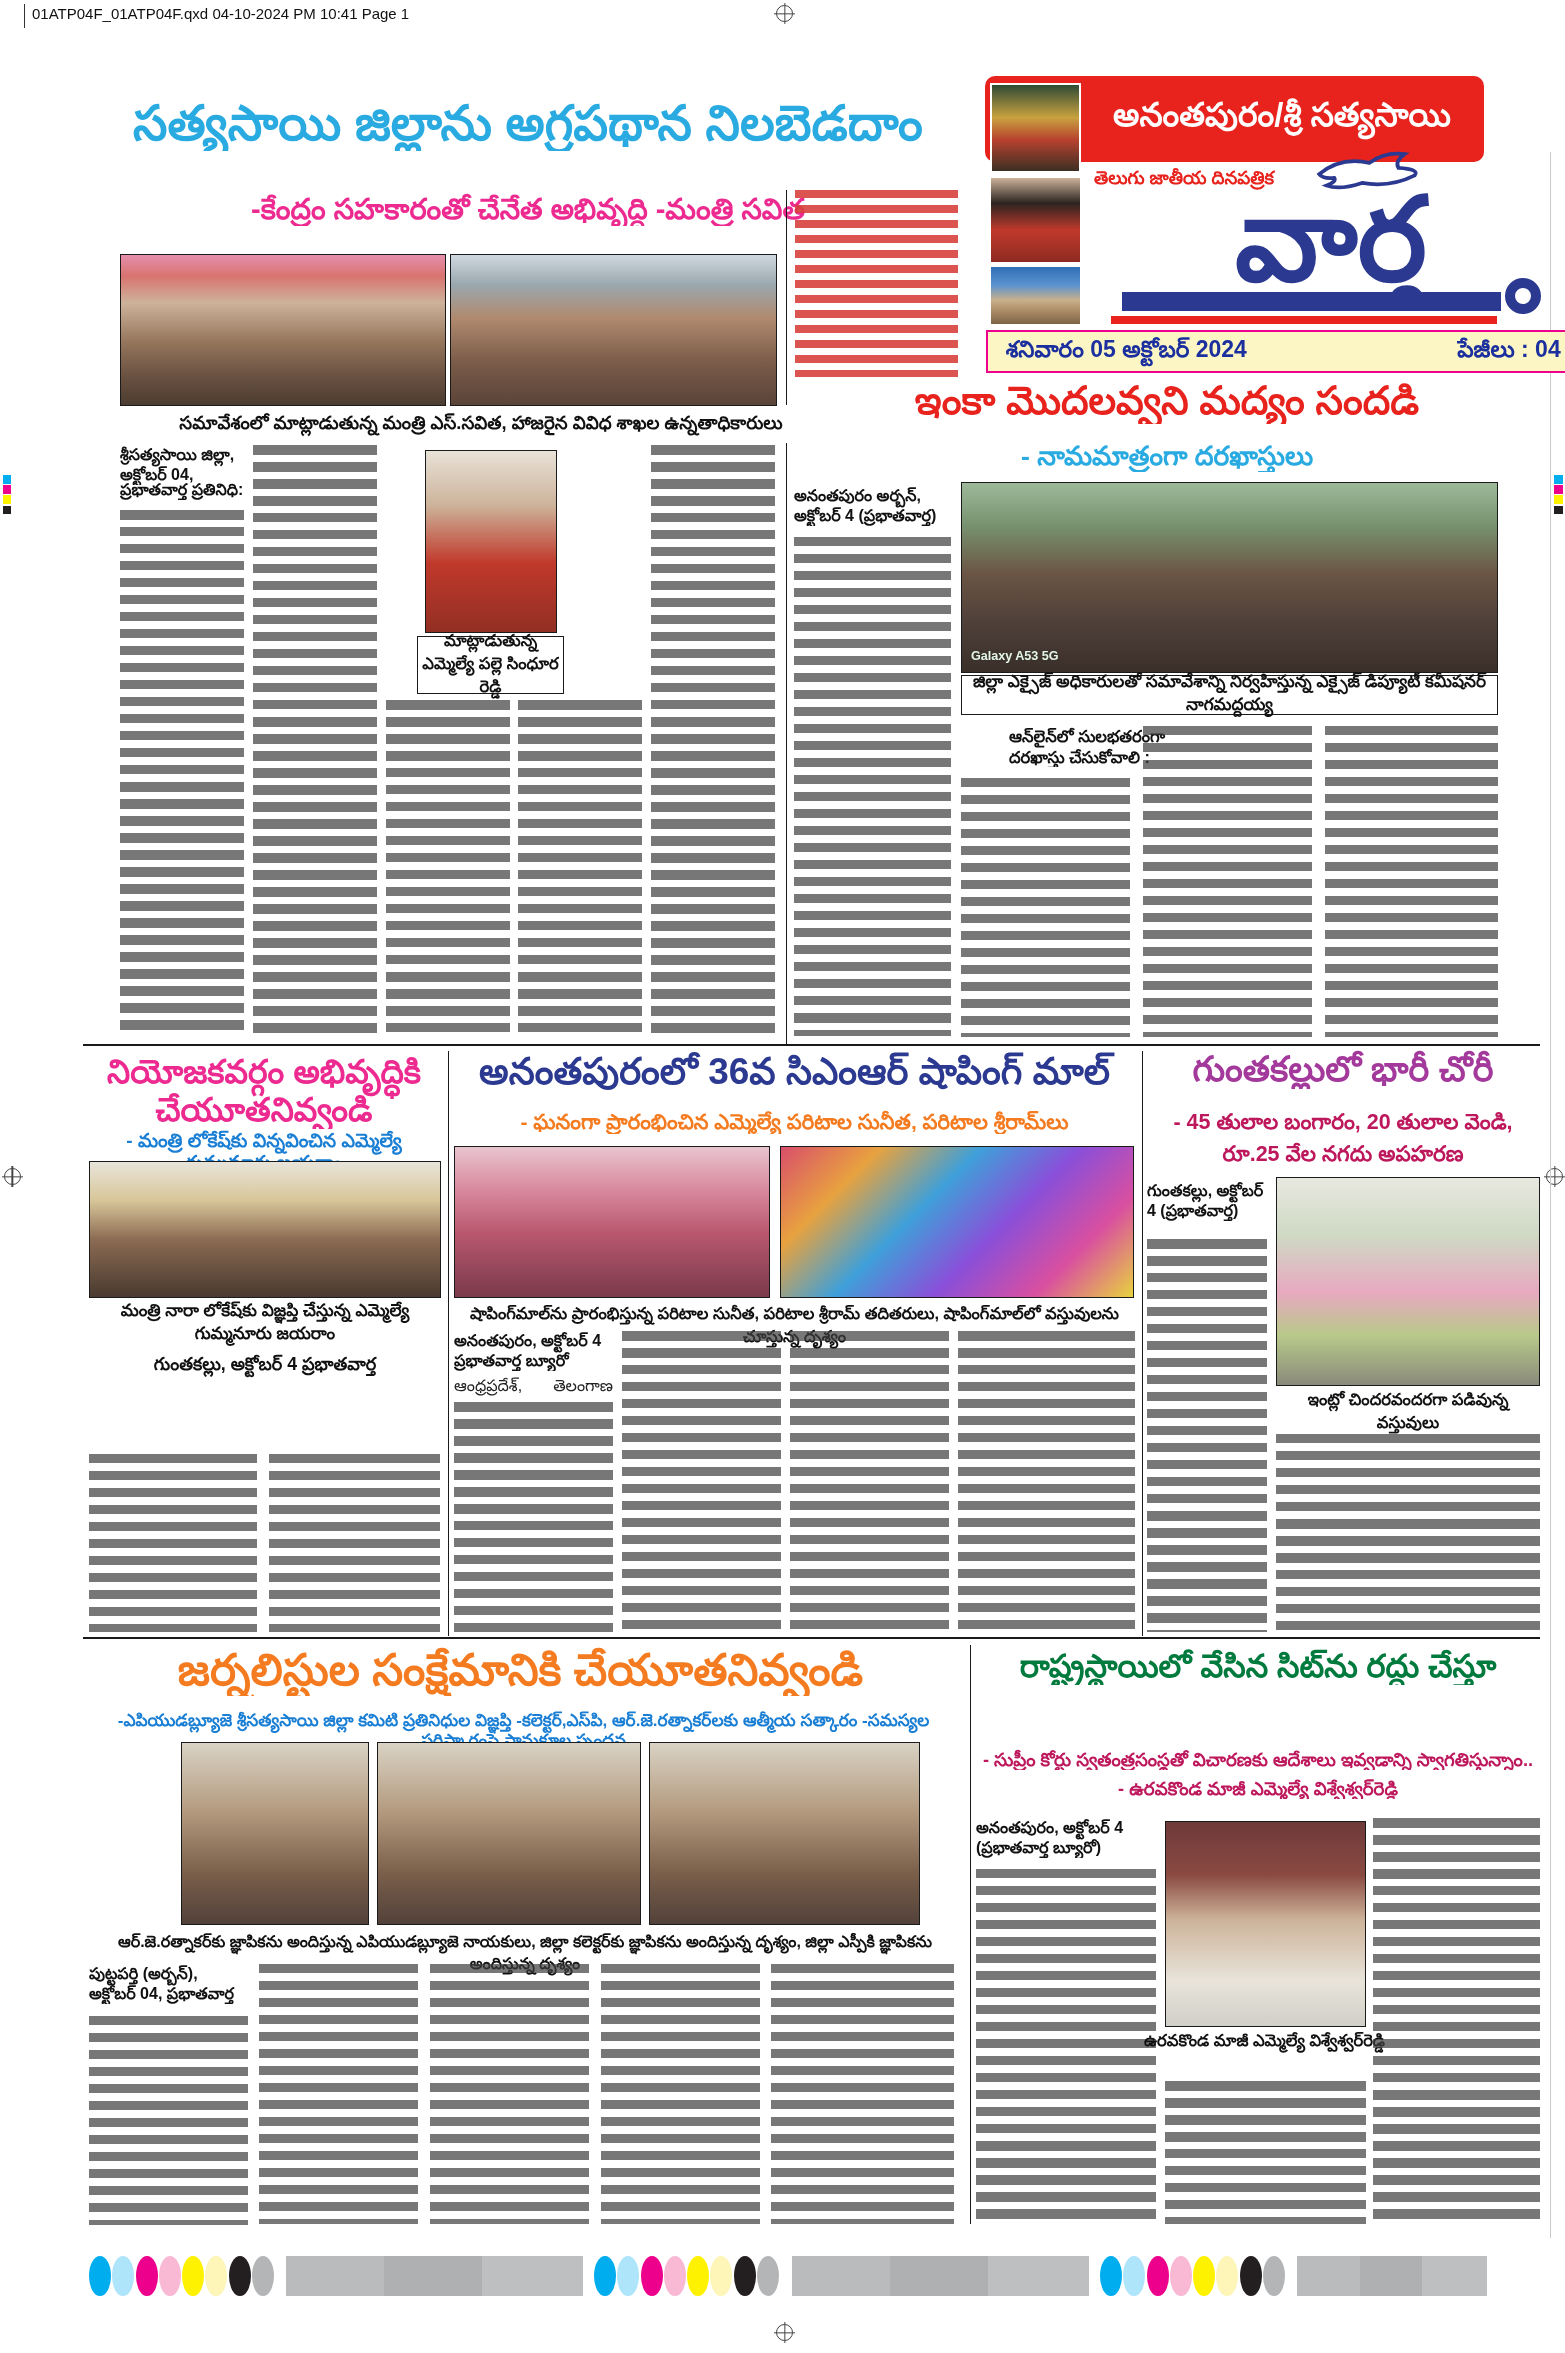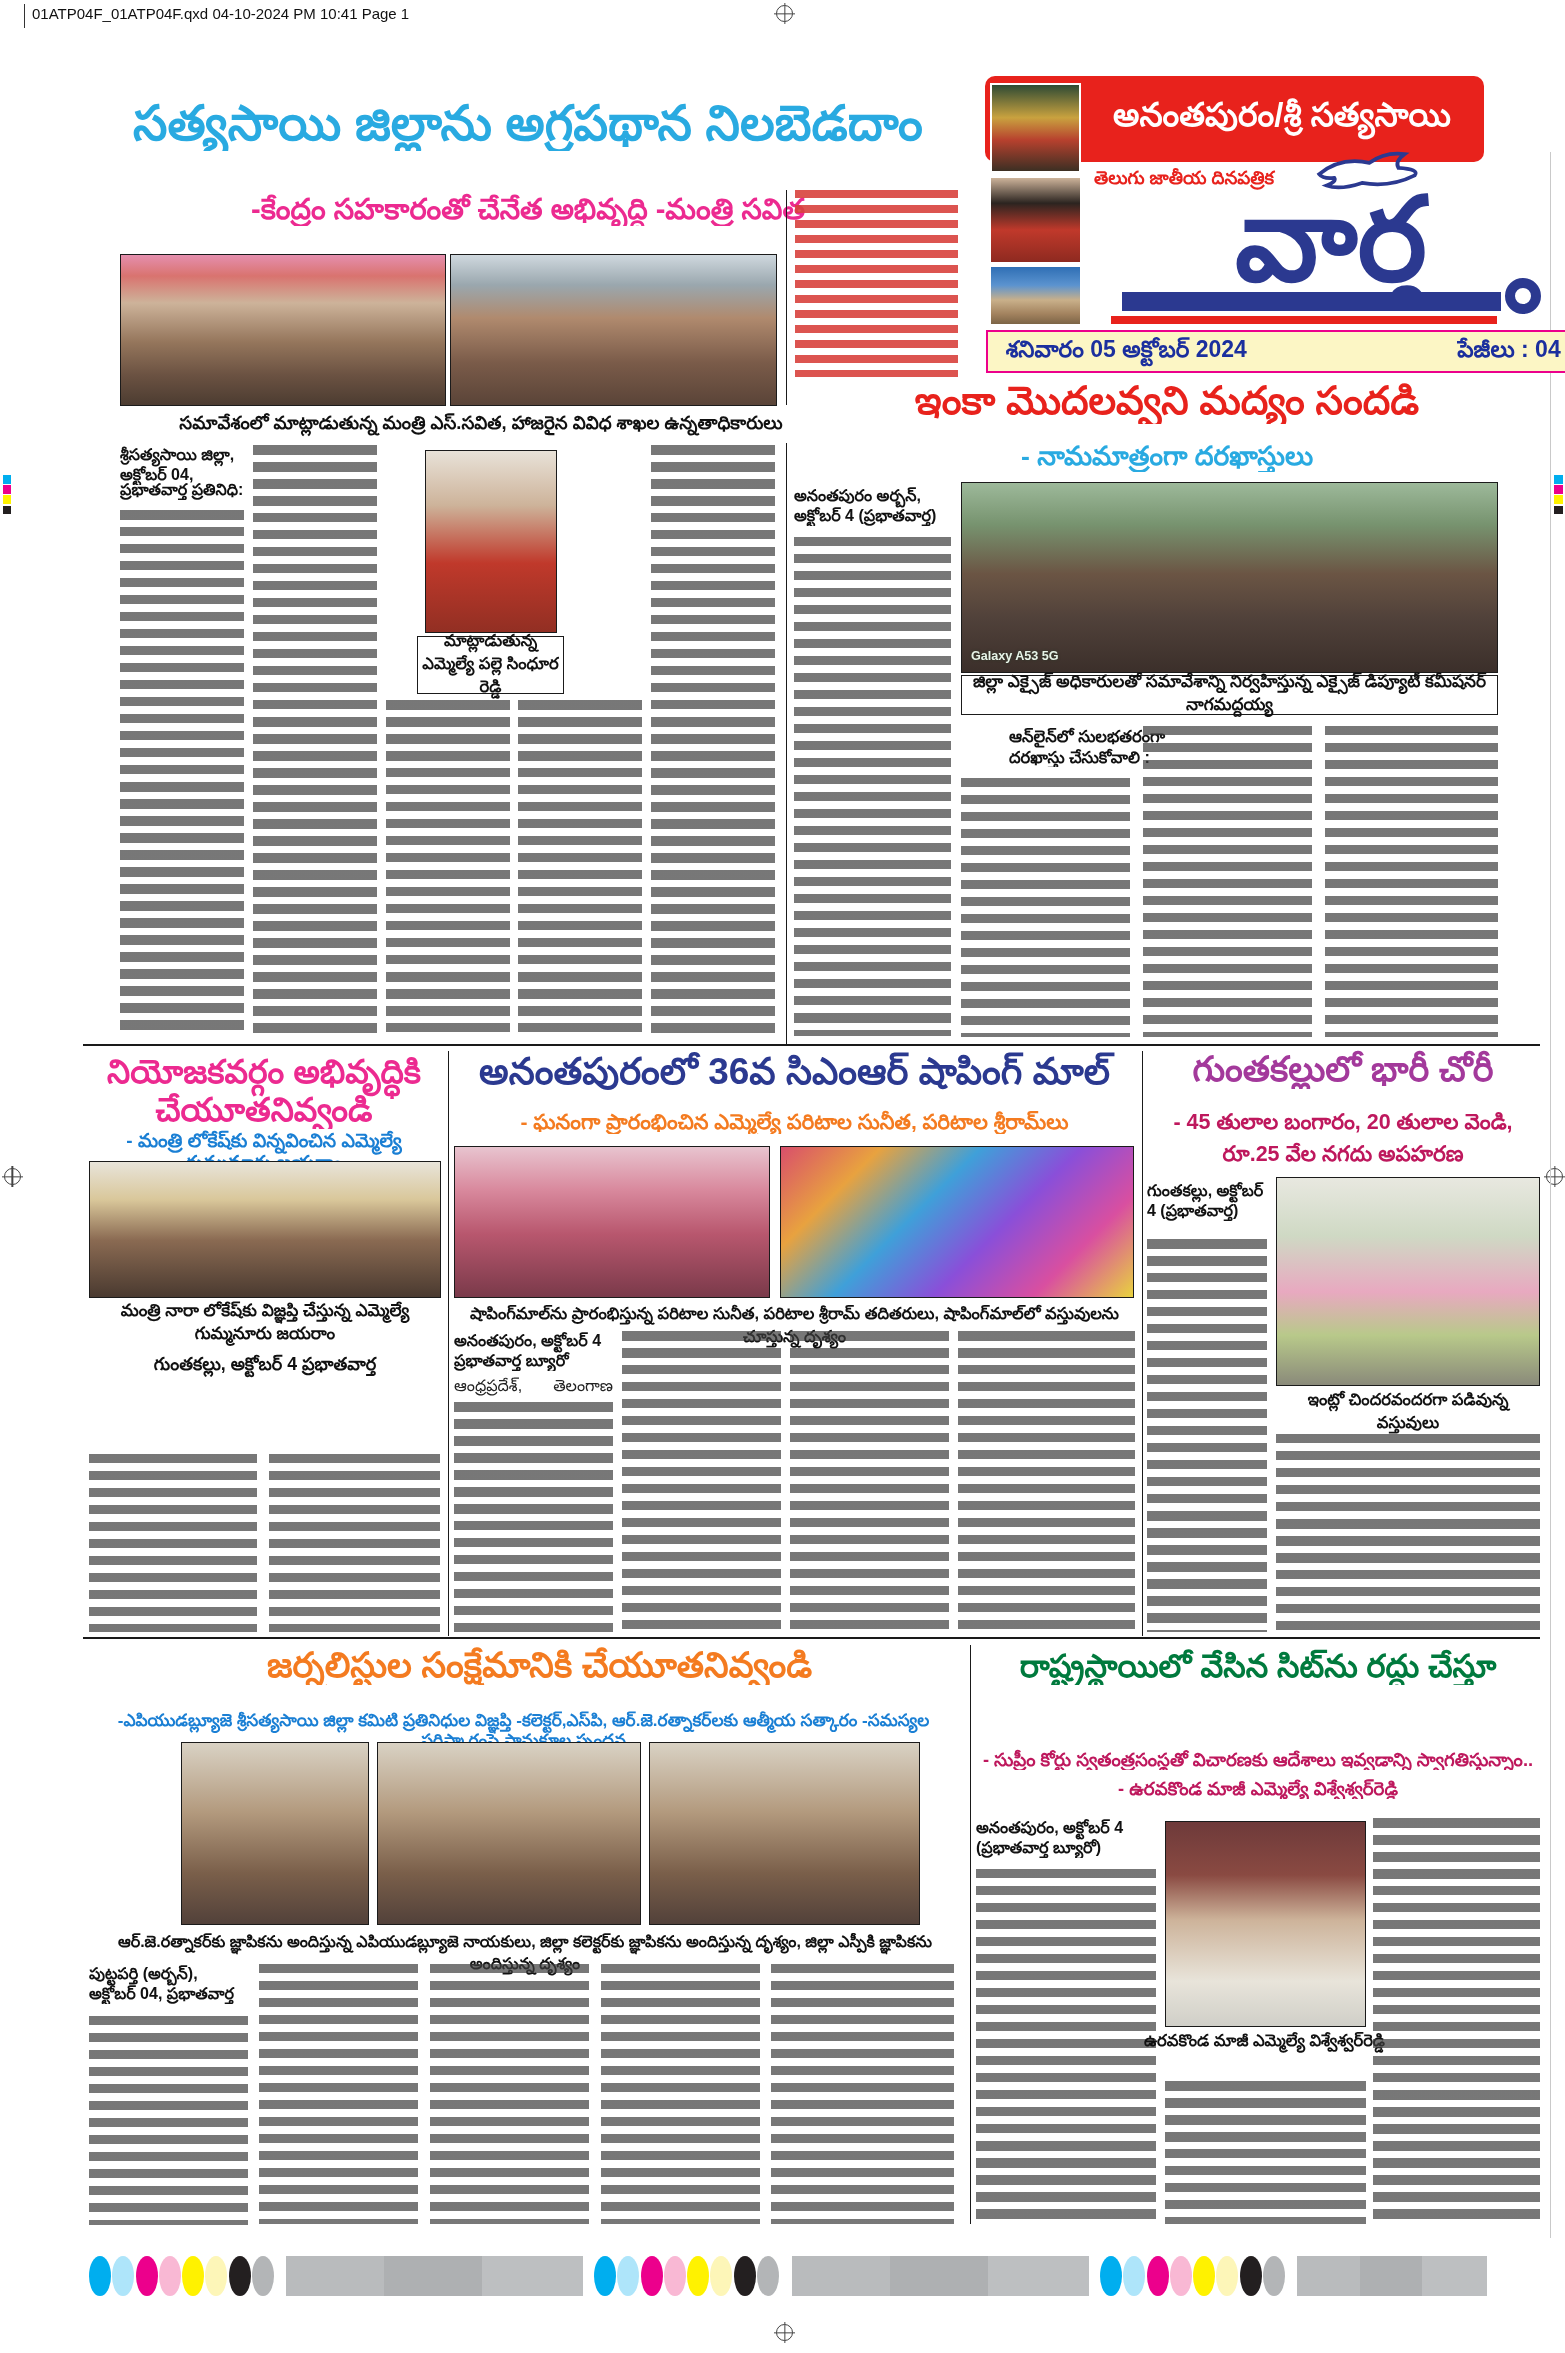--- a/index.html
+++ b/index.html
@@ -170,21 +170,21 @@
   <div class="hl h-black" style="left:1147px;top:1110px;width:392px;font-size:21.5px;">- 45 తులాల బంగారం, 20 తులాల వెండి,</div>
   <div class="hl h-black" style="left:1147px;top:1142px;width:392px;font-size:21.5px;">రూ.25 వేల నగదు అపహరణ</div>
   <div class="dl" style="left:1147px;top:1181px;width:120px;font-size:16px;">గుంతకల్లు, అక్టోబర్ 4 (ప్రభాతవార్త)</div>
   <div class="sim" style="left:1147px;top:1239px;width:120px;height:393px;"></div>
   <div class="ph ph-burglary" style="left:1276px;top:1177px;width:264px;height:209px;"></div>
   <div class="cap" style="left:1276px;top:1390px;width:264px;font-size:16.4px;">ఇంట్లో చిందరవందరగా పడివున్న వస్తువులు</div>
   <div class="sim" style="left:1276px;top:1434px;width:264px;height:199px;"></div>
 
   <div class="hrule" style="left:83px;top:1637px;width:1457px;"></div>
 
-  <div class="hl h-orange" style="left:99px;top:1645px;width:881px;font-size:35px;">జర్నలిస్టుల సంక్షేమానికి చేయూతనివ్వండి</div>
+  <div class="hl h-orange" style="left:80px;top:1645px;width:881px;font-size:44px;">జర్నలిస్టుల సంక్షేమానికి చేయూతనివ్వండి</div>
   <div class="hl h-ltblue" style="left:83px;top:1711px;width:881px;font-size:17px;">-ఎపియుడబ్ల్యూజె శ్రీసత్యసాయి జిల్లా కమిటి ప్రతినిధుల విజ్ఞప్తి  -కలెక్టర్,ఎస్‌పి, ఆర్.జె.రత్నాకర్‌లకు ఆత్మీయ సత్కారం  -సమస్యల పరిష్కారంపై సానుకూల స్పందన</div>
   <div class="ph ph-award" style="left:181px;top:1742px;width:188px;height:183px;"></div>
   <div class="ph ph-award" style="left:377px;top:1742px;width:264px;height:183px;"></div>
   <div class="ph ph-award" style="left:649px;top:1742px;width:271px;height:183px;"></div>
   <div class="cap" style="left:89px;top:1933px;width:872px;font-size:16px;">ఆర్.జె.రత్నాకర్‌కు జ్ఞాపికను అందిస్తున్న ఎపియుడబ్ల్యూజె నాయకులు, జిల్లా కలెక్టర్‌కు జ్ఞాపికను అందిస్తున్న దృశ్యం, జిల్లా ఎస్పీకి జ్ఞాపికను అందిస్తున్న దృశ్యం</div>
   <div class="dl" style="left:89px;top:1964px;width:159px;font-size:16px;">పుట్టపర్తి (అర్బన్), అక్టోబర్ 04, ప్రభాతవార్త</div>
   <div class="sim" style="left:89px;top:2016px;width:159px;height:209px;"></div>
   <div class="sim" style="left:259px;top:1964px;width:159px;height:260px;"></div>
   <div class="sim" style="left:430px;top:1964px;width:159px;height:260px;"></div>
   <div class="sim" style="left:601px;top:1964px;width:159px;height:260px;"></div>

